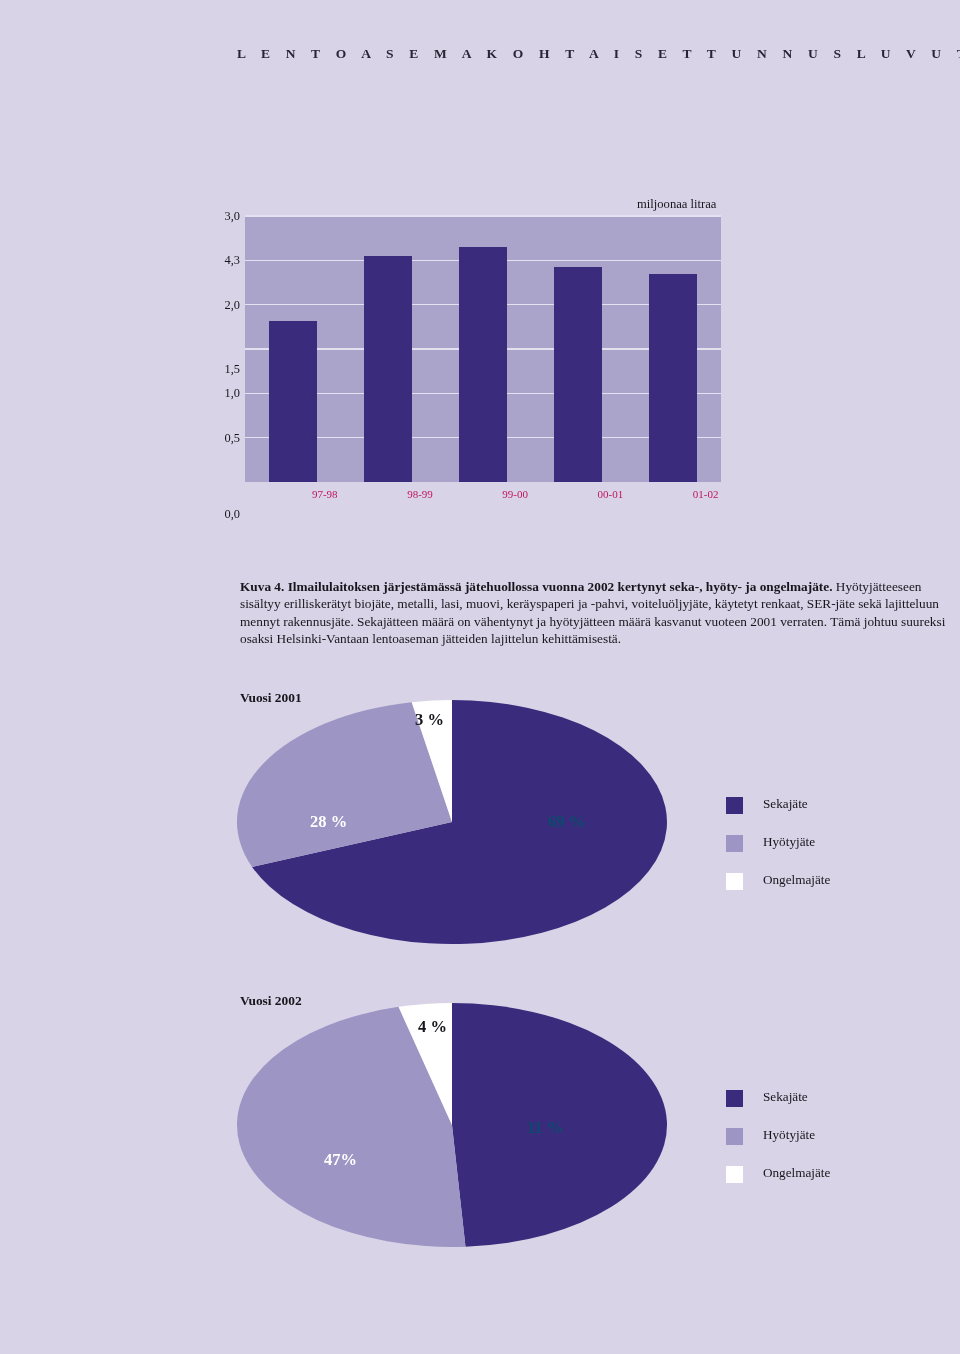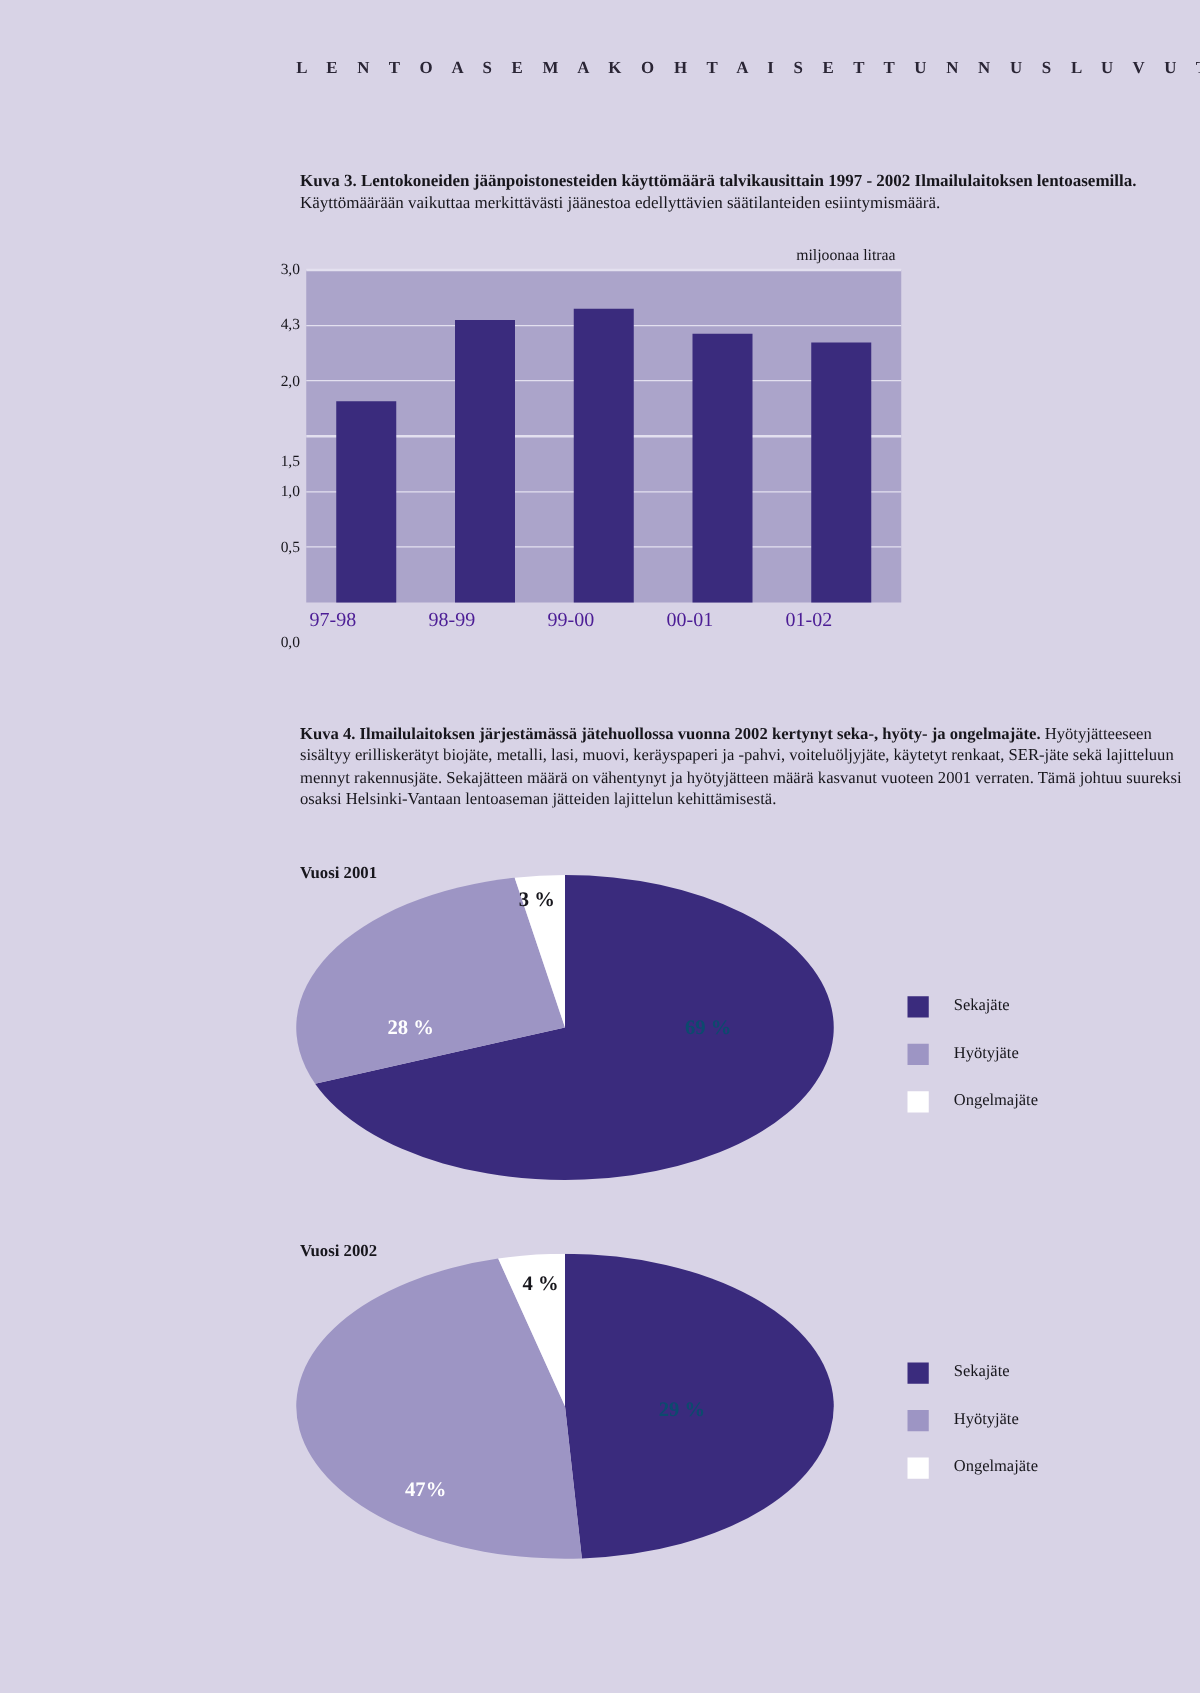--- a/index.html
+++ b/index.html
@@ -56,22 +56,22 @@
   }
   .ytick-wrap { position: absolute; left: 196px; top: 216px; width: 44px; height: 266px; }
   .bar {
     position: absolute; bottom: 0;
     background: #3a2b7d;
     width: 48px;
   }
   .xtick {
     position: absolute; top: 488px;
     font-family: "Liberation Serif", serif;
-    font-size: 16px; color: #4c1d95;
-    text-align: left; width: 90px;
+    font-size: 11px; color: #be185d;
+    text-align: right; width: 90px;
     transform: translateX(-50%);
   }
 
   
   .cap4 {
     position: absolute; left: 240px; top: 578px; width: 710px;
     font-family: "Liberation Serif", serif;
     font-size: 13.3px; line-height: 17.4px;
     color: #17161c;
   }
@@ -113,23 +113,20 @@
     font-size: 13.2px; color: #17161c; white-space: nowrap;
   }
 </style>
 </head>
 <body>
 
 <div class="page">
 
   <div class="running-head">L E N T O A S E M A K O H T A I S E T   T U N N U S L U V U T</div>
 
-  <div class="cap3">
-    <b>Kuva 3. Lentokoneiden jäänpoistonesteiden käyttömäärä talvikausittain 1997 - 2002 Ilmailulaitoksen lentoasemilla.</b><span> Käyttömäärään vaikuttaa merkittävästi jäänestoa edellyttävien säätilanteiden esiintymismäärä.</span>
-  </div>
 
   <div class="barfig">
     <div class="units">miljoonaa litraa</div>
 
     <div class="ytick-wrap" id="yaxis">
         <div class="ytick" style="top: 266px; margin-top: 32px;">0,0</div>
         <div class="ytick" style="top: 221.667px;">0,5</div>
         <div class="ytick" style="top: 177.333px;">1,0</div>
         <div class="ytick" style="top: 133px; margin-top: 20px;">1,5</div>
         <div class="ytick" style="top: 88.6667px;">2,0</div>
@@ -190,22 +187,22 @@
       </div>
     </div>
 
   <div class="pieblock" id="pie2-block">
     <div class="pie-title" style="top:993px">Vuosi 2002</div>
   <svg class="pie-svg" width="960" height="260" style="left: 0px; top: 1003px;">
         <path d="M 452 122 L 452 0 A 215 122 0 0 1 465.4999616988024 243.75926086824913 Z" fill="#3a2b7d"></path>
         <path d="M 452 122 L 465.4999616988024 243.75926086824913 A 215 122 0 0 1 398.5316742595561 3.832854342307016 Z" fill="#9d95c4"></path>
         <path d="M 452 122 L 398.5316742595561 3.832854342307016 A 215 122 0 0 1 451.99999999999994 0 Z" fill="#ffffff"></path>
       </svg>
-      <div class="pie-label pl-dark" style="left: 527px; top: 1118px;">29 %</div>
-      <div class="pie-label pl-light" style="left: 324px; top: 1182px;">47%</div>
+      <div class="pie-label pl-dark" style="left: 527px; top: 1118px;">11 %</div>
+      <div class="pie-label pl-light" style="left: 324px; top: 1150px;">47%</div>
       <div class="pie-label pl-white" style="left: 418px; top: 1017px;">4 %</div>
       <div class="legend" style="left: 726px; top: 1090px;">
         <div class="legend-row">
           <span class="swatch sw-dark"></span>
           <span class="legend-label">Sekajäte</span>
         </div>
         <div class="legend-row">
           <span class="swatch sw-light"></span>
           <span class="legend-label">Hyötyjäte</span>
         </div>

